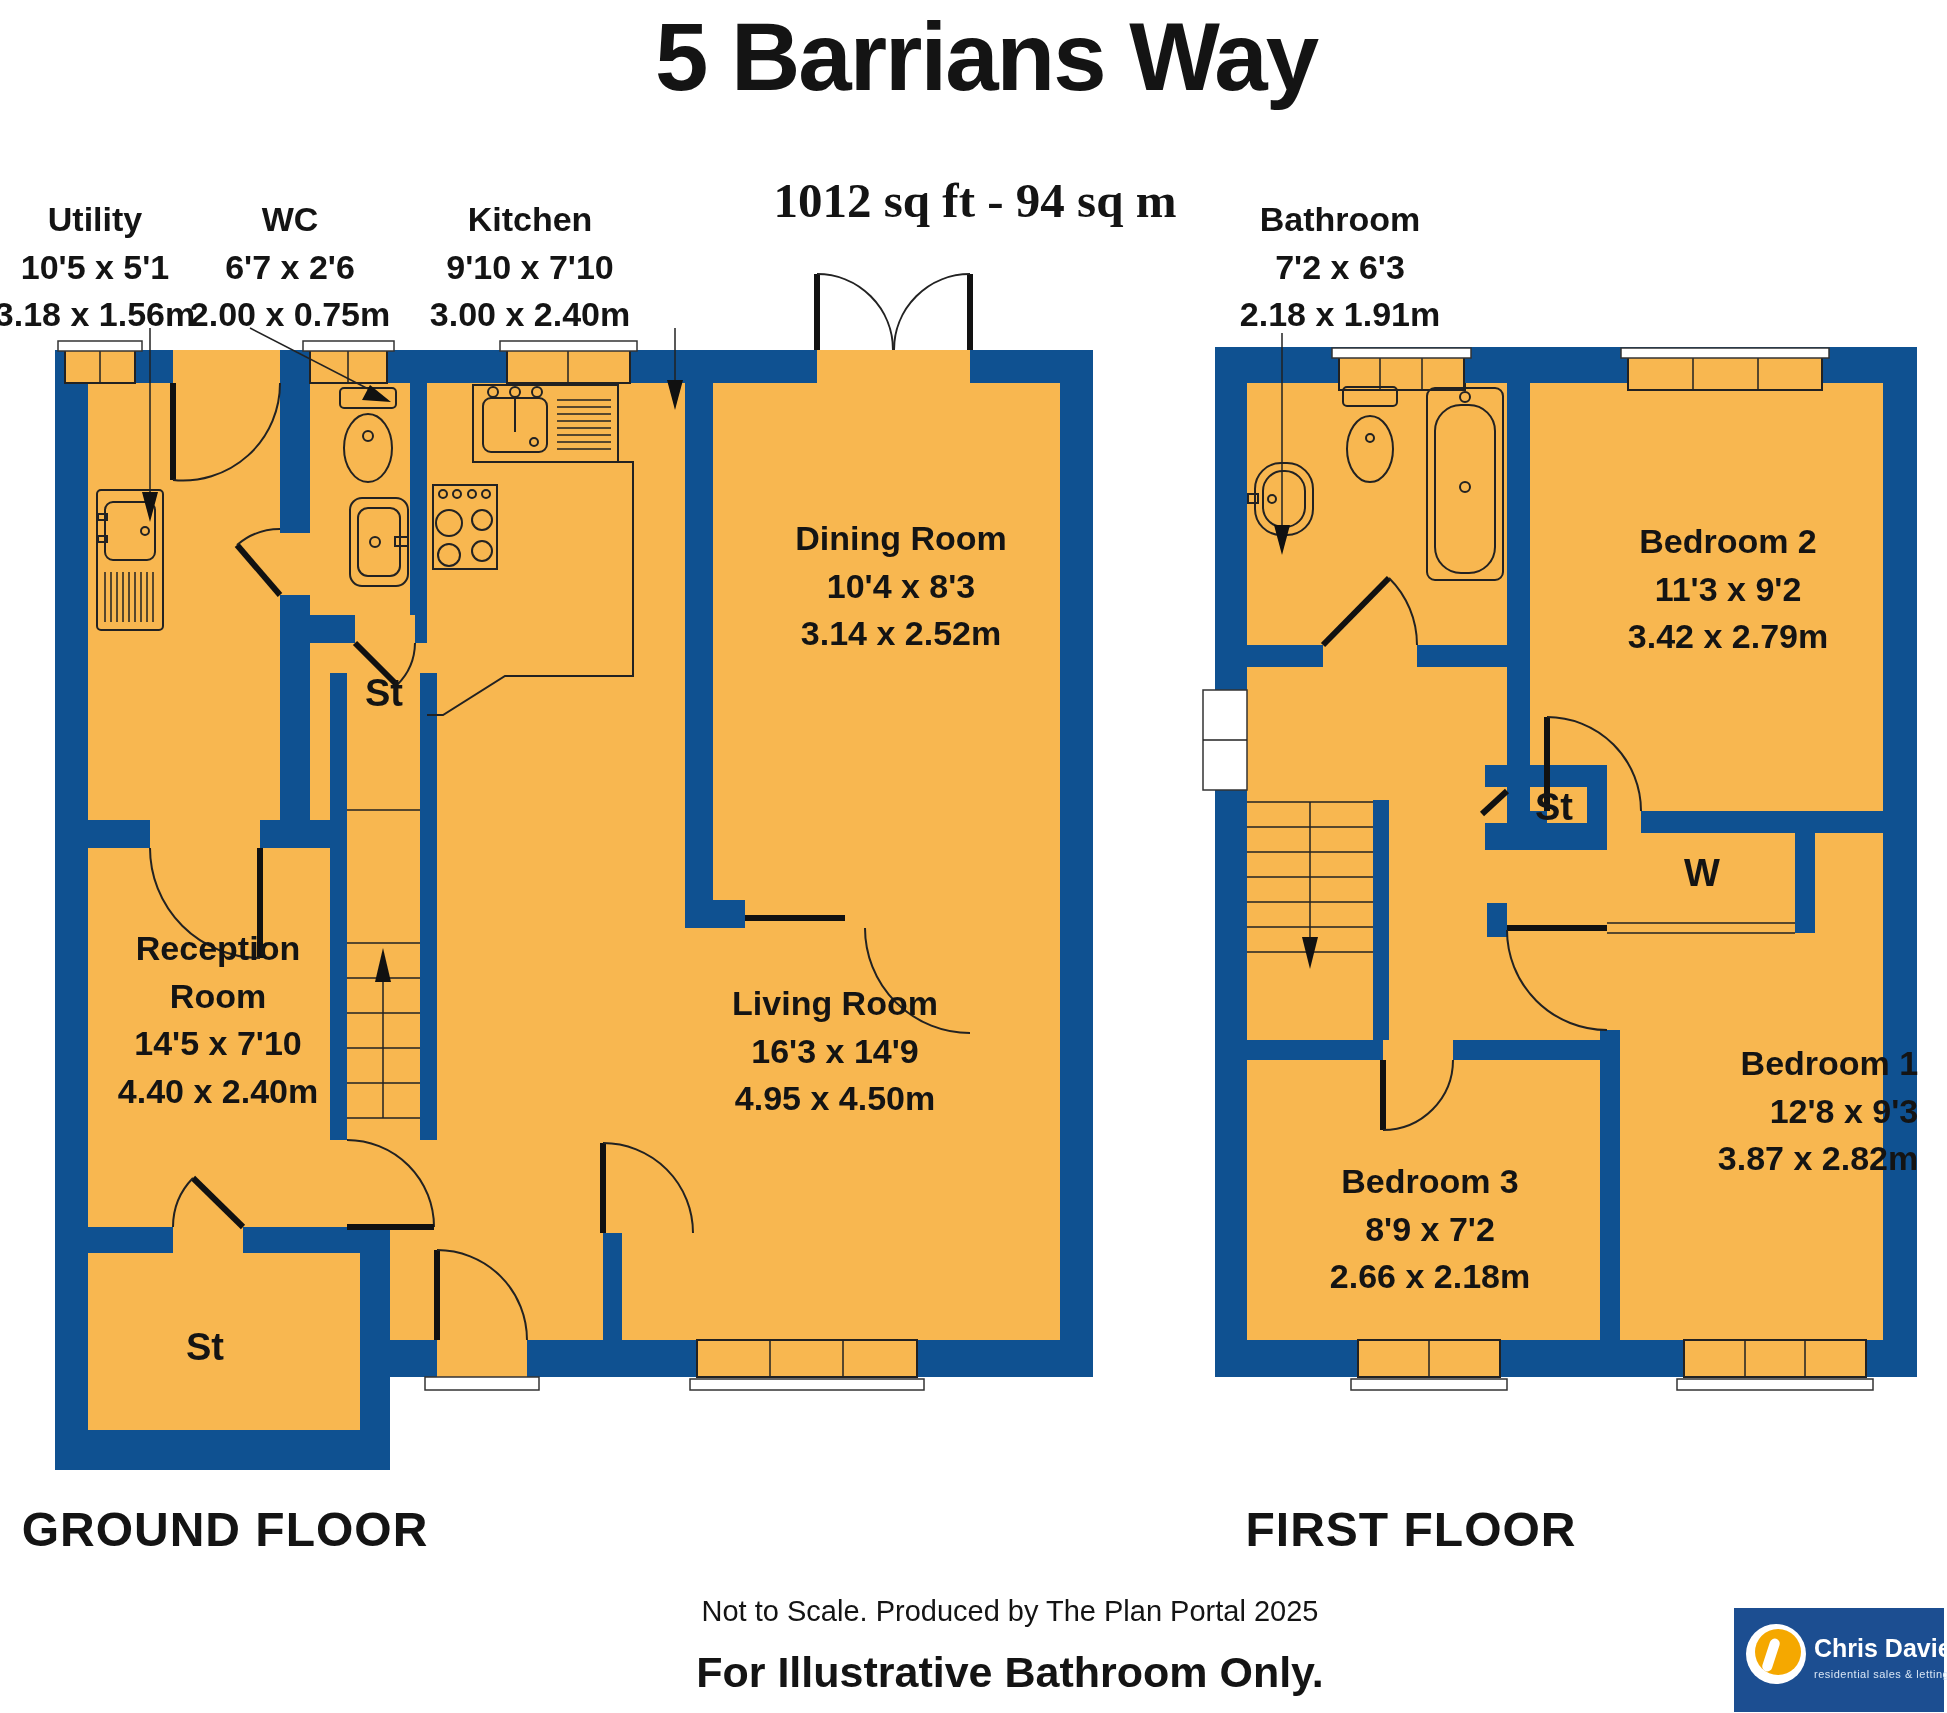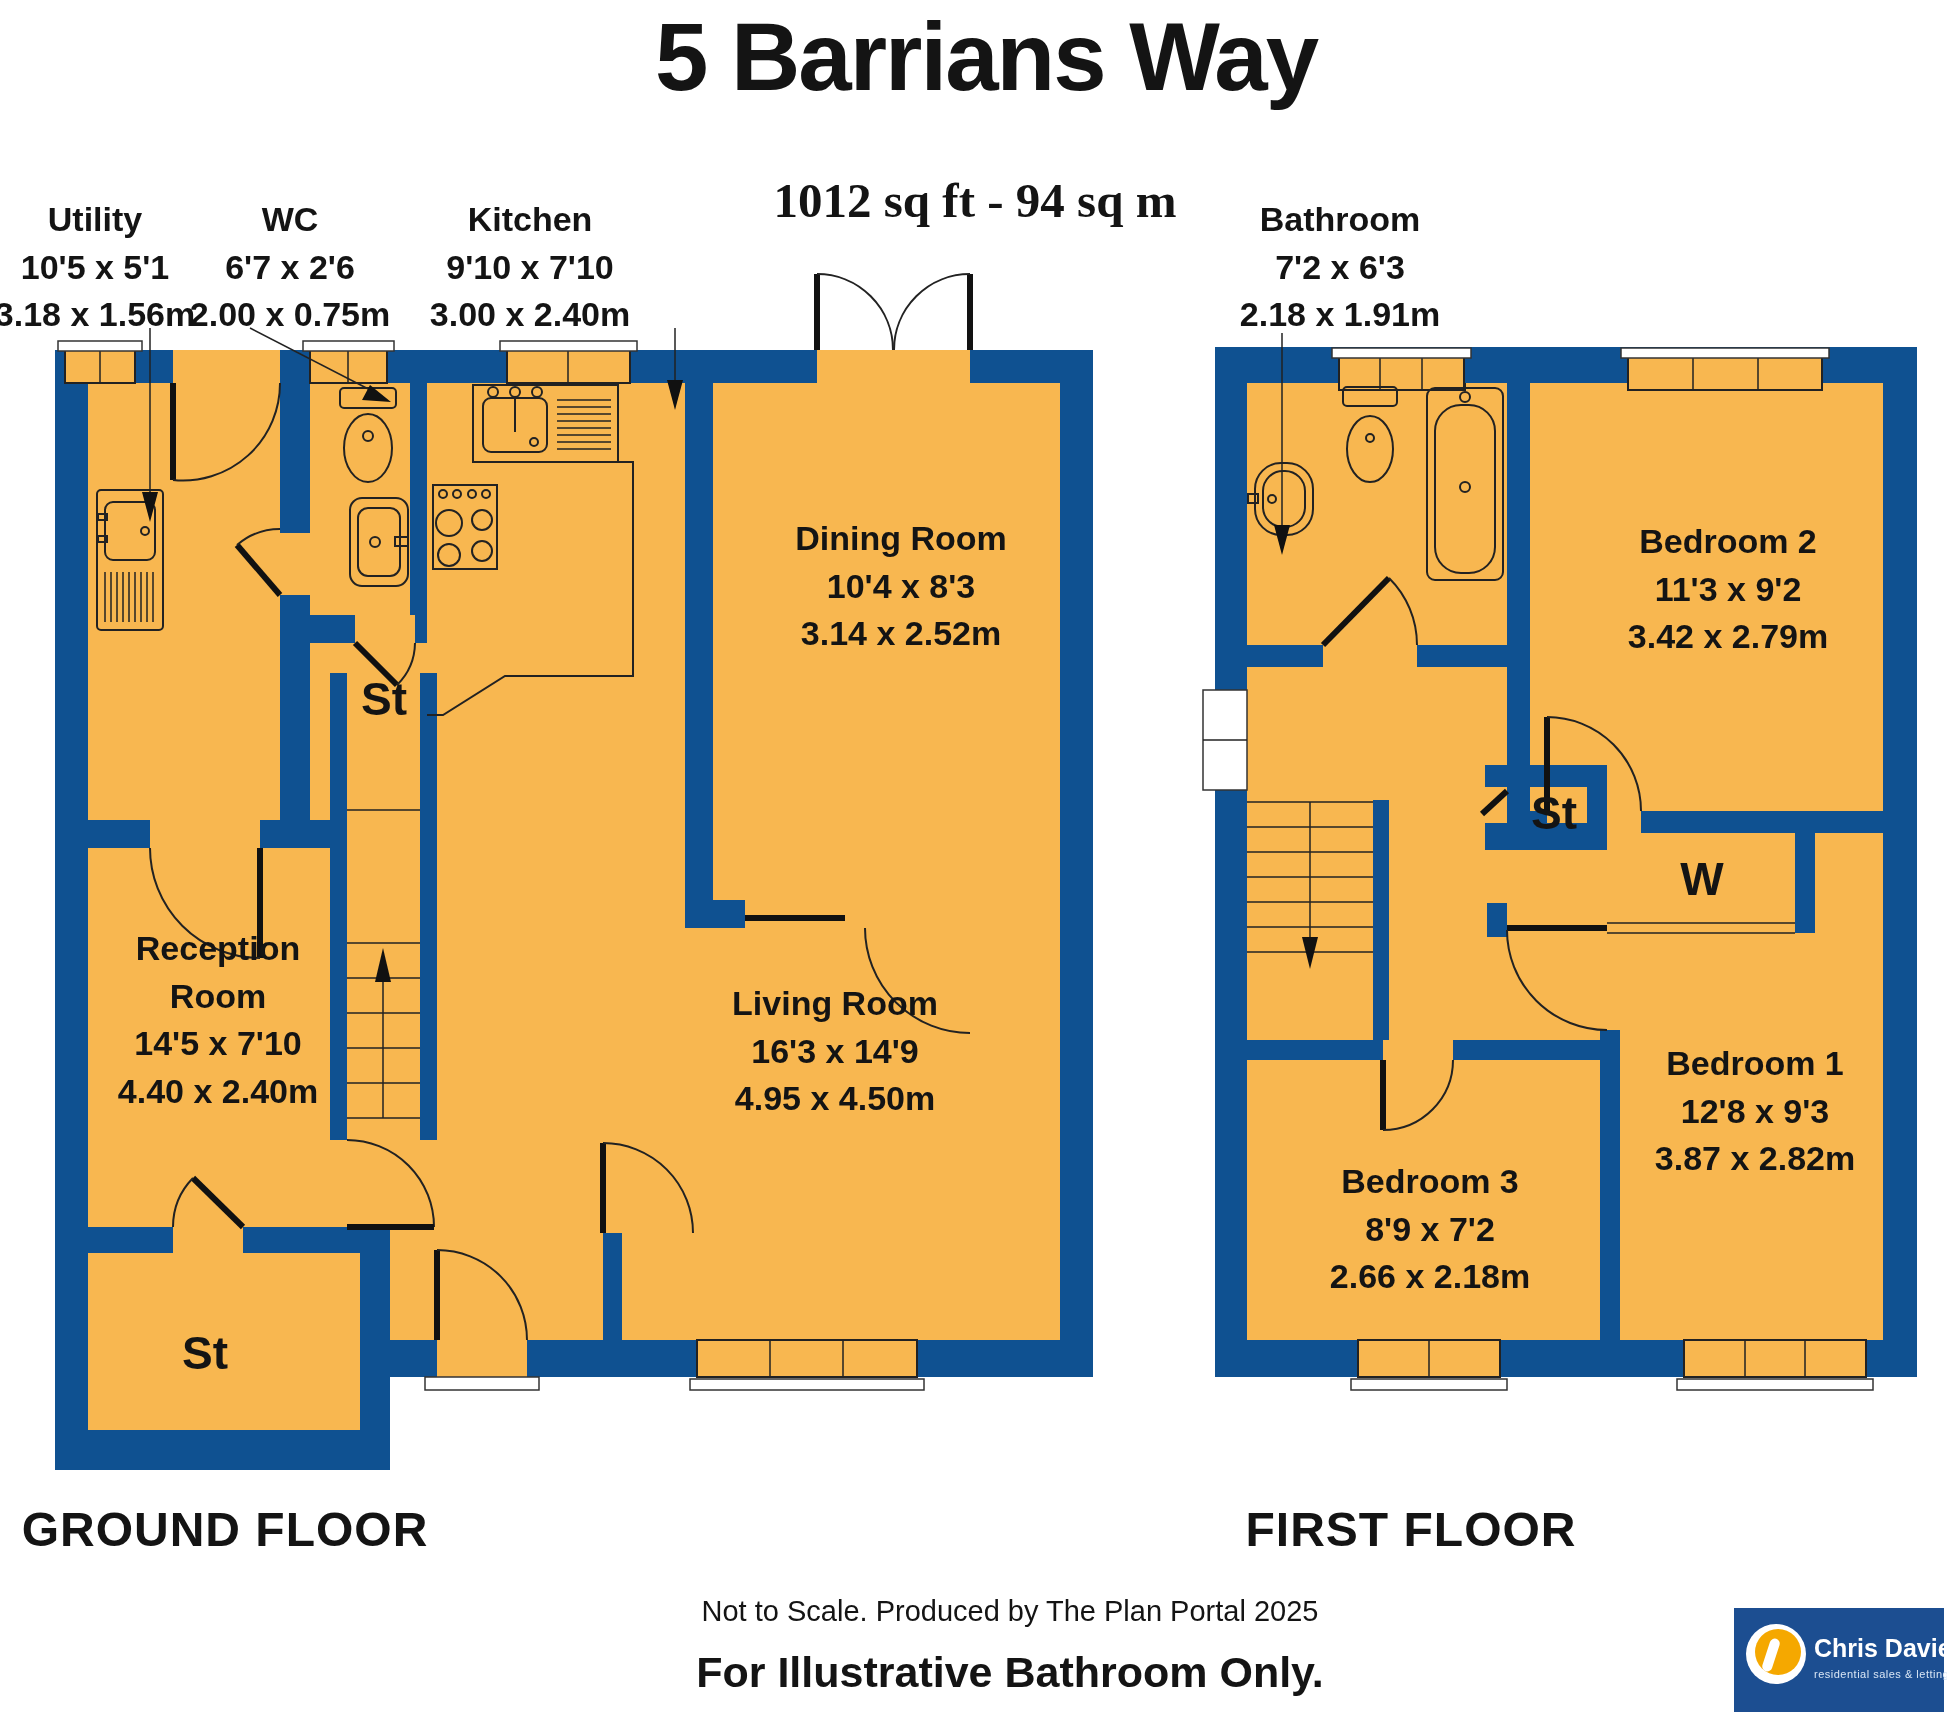--- a/index.html
+++ b/index.html
@@ -6,21 +6,21 @@
   #page{position:relative;width:1947px;height:1713px;background:#ffffff;
         font-family:"Liberation Sans",sans-serif;color:#111;overflow:hidden;
         --wall:#0f5191;--floor:#f8b750;--logobg:#1c4e91;--logoyellow:#f5a800;}
   .ctr{position:absolute;transform:translateX(-50%);text-align:center;color:#141414;}
   .title-line1{font-size:96px;font-weight:bold;letter-spacing:-2px;}
   .title-line2{font-size:42px;font-weight:bold;}
   .title-line3{font-size:49px;font-weight:bold;font-family:Liberation Serif, serif;}
   .rlabel{font-weight:bold;font-size:34px;line-height:1.4;white-space:nowrap;}
   .rlabel span{display:block;}
   .rlabel.wrap{white-space:normal;width:230px;}
-  .tag{font-weight:bold;font-size:46px;}
+  .tag{font-weight:bold;font-size:38px;}
   .floortitle{font-weight:bold;font-size:48px;letter-spacing:1px;}
   .footer1{font-size:29px;}
   .footer2{font-size:43px;font-weight:bold;}
   svg{position:absolute;overflow:visible;}
   .wall{fill:var(--wall);}
   .floor{fill:var(--floor);}
   .winframe{fill:var(--floor);stroke:#222;stroke-width:2;}
   .sill{fill:#ffffff;stroke:#333;stroke-width:1.5;}
   .hair{stroke:#222;stroke-width:1.5;fill:none;}
   .arc{stroke:#222;stroke-width:2;fill:none;}
@@ -325,21 +325,21 @@
   <div class="ctr rlabel wrap" style="left:218px;top:925px;">
     <span style="display:inline;">Reception Room</span>
     <span>14'5 x 7'10</span>
     <span>4.40 x 2.40m</span>
   </div>
   <div class="ctr rlabel" style="left:1728px;top:518px;">
     <span>Bedroom 2</span>
     <span>11'3 x 9'2</span>
     <span>3.42 x 2.79m</span>
   </div>
-  <div class="ctr rlabel" style="left:1755px;top:1040px;">
+  <div class="ctr rlabel" style="left:1818px;top:1040px;text-align:right;">
     <span>Bedroom 1</span>
     <span>12'8 x 9'3</span>
     <span>3.87 x 2.82m</span>
   </div>
   <div class="ctr rlabel" style="left:1430px;top:1158px;">
     <span>Bedroom 3</span>
     <span>8'9 x 7'2</span>
     <span>2.66 x 2.18m</span>
   </div>
 

